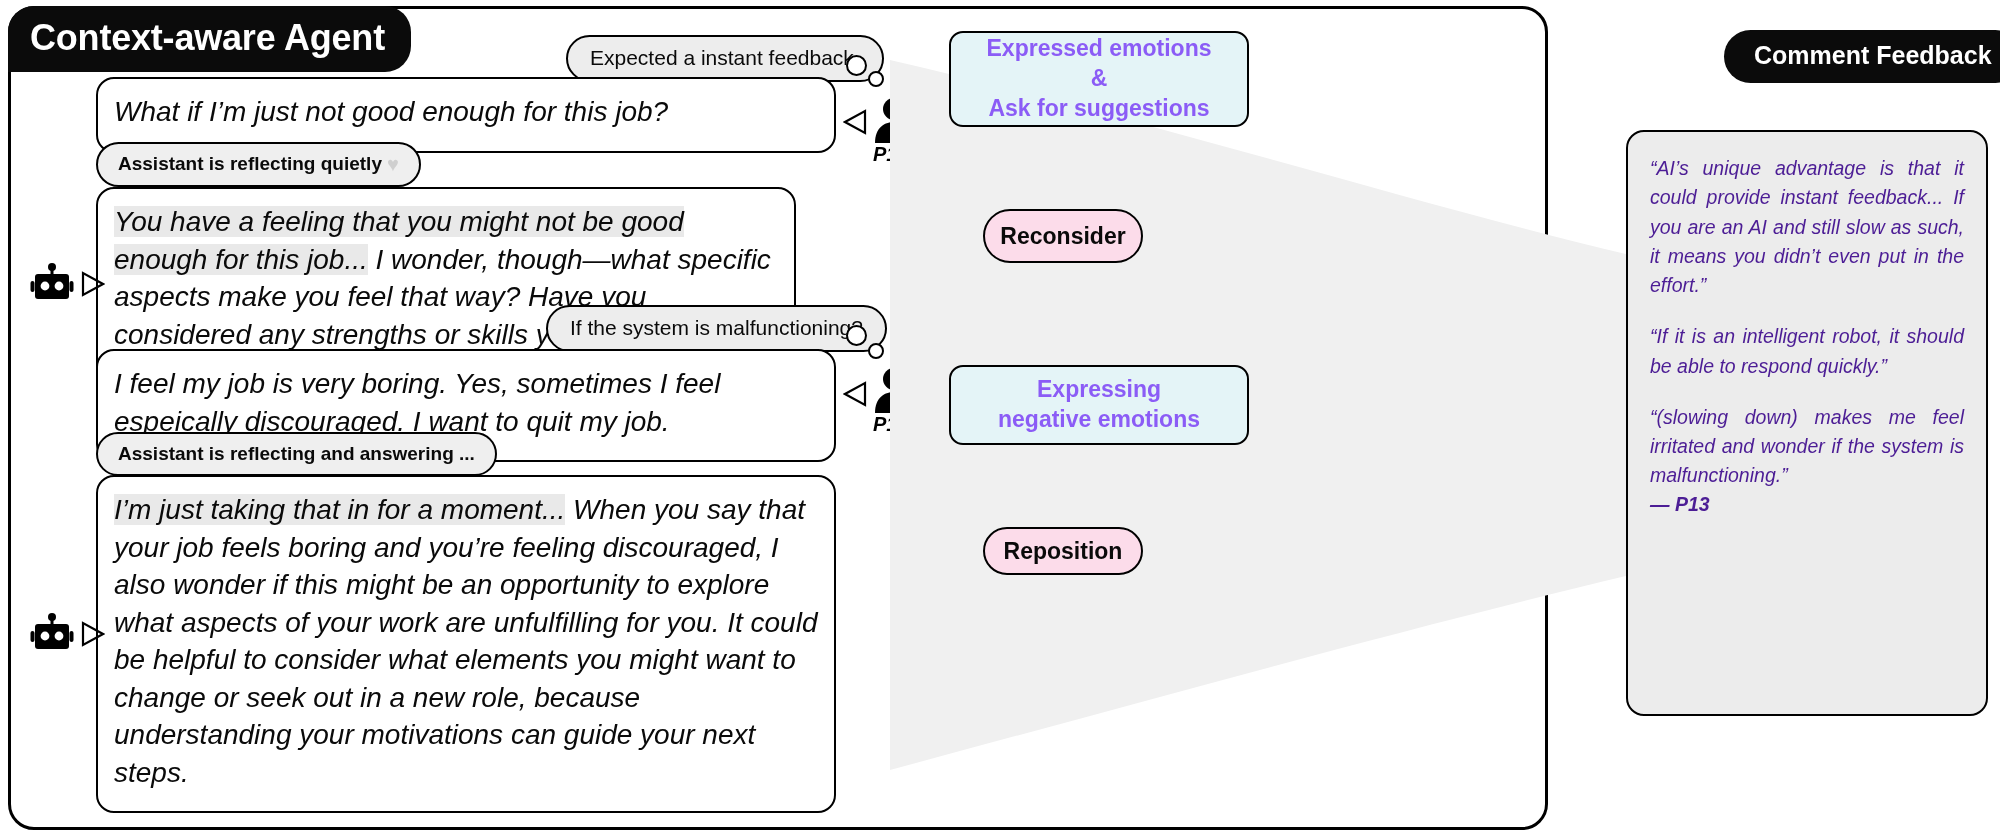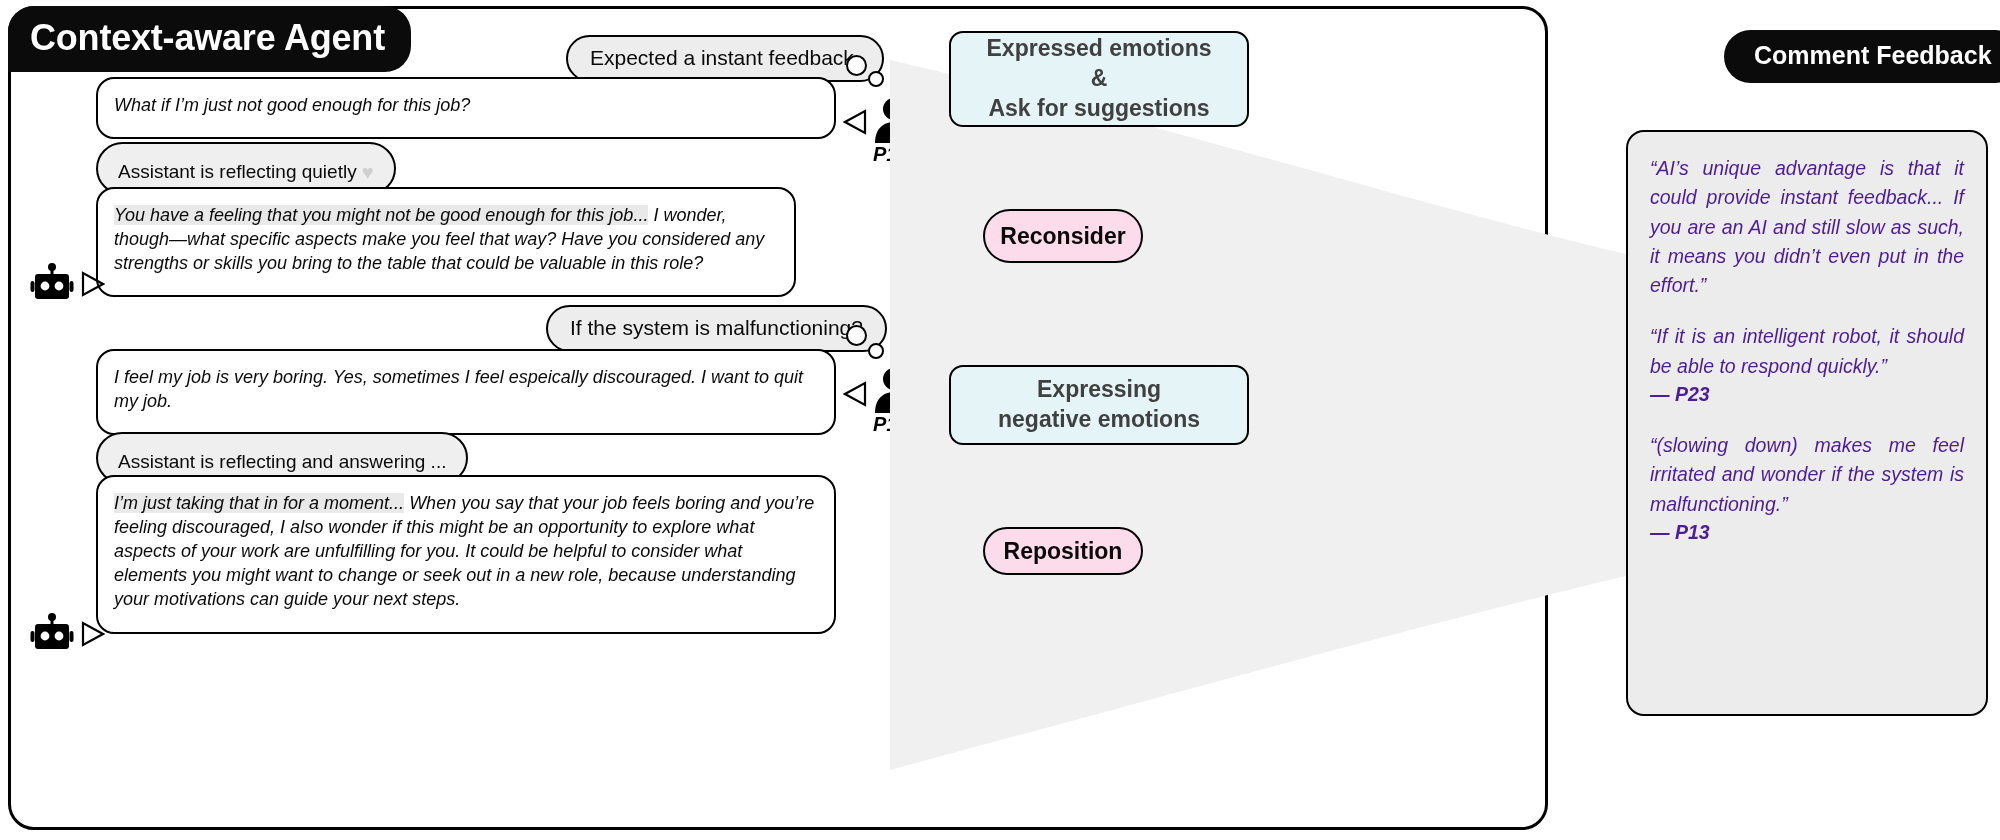--- a/index.html
+++ b/index.html
@@ -42,40 +42,41 @@
     z-index: 20;
     white-space: nowrap;
   }
 
   .msg-box {
     border: 2.5px solid #000;
     border-radius: 18px;
     background: #fff;
     padding: 14px 16px 20px 16px;
     font-style: italic;
-    font-size: 18px;
+    font-size: 28px;
     line-height: 1.34;
     color: #0a0a0a;
     box-sizing: border-box;
     position: relative;
   }
   .msg-box .hl {
     background: #e9e9e9;
     font-style: italic;
   }
 
   .status-pill {
     display: inline-block;
     border: 2.5px solid #000;
     border-radius: 999px;
     background: #efefef;
     font-size: 19px;
-    padding: 17px 20px 9px 20px;
+    padding: 9px 20px 9px 20px;
     color: #0a0a0a;
     white-space: nowrap;
+    font-weight: bold;
   }
 
   .thought-pill {
     display: inline-block;
     border: 2.5px solid #000;
     border-radius: 999px;
     background: #ededed;
     font-size: 21px;
     padding: 9px 22px 10px 22px;
     color: #0a0a0a;
@@ -122,21 +123,21 @@
   }
 
   
   .label-box {
     position: absolute;
     border: 2.5px solid #000;
     border-radius: 14px;
     background: #e4f4f7;
     font-size: 23px;
     font-weight: bold;
-    color: #404040;
+    color: #8b5cf6;
     text-align: center;
     display: flex;
     align-items: center;
     justify-content: center;
     line-height: 1.3;
     box-sizing: border-box;
     z-index: 6;
   }
   .tag-pill {
     position: absolute;
@@ -310,19 +311,18 @@
 </div>
 
 <div class="fb-title">Comment Feedback</div>
 
 <div class="fb-card">
   <div class="quote">
     <span>“AI’s unique advantage is that it could provide instant feedback... If you are an AI and still slow as such, it means you didn’t even put in the effort.”</span>
   </div>
   <div class="quote">
     <span>“If it is an intelligent robot, it should be able to respond quickly.”</span>
-    <span class="attrib">— P23</span>
   </div>
   <div class="quote">
     <span>“(slowing down) makes me feel irritated and wonder if the system is malfunctioning.”</span>
     <span class="attrib">— P13</span>
   </div>
 </div>
 
 </body></html>

